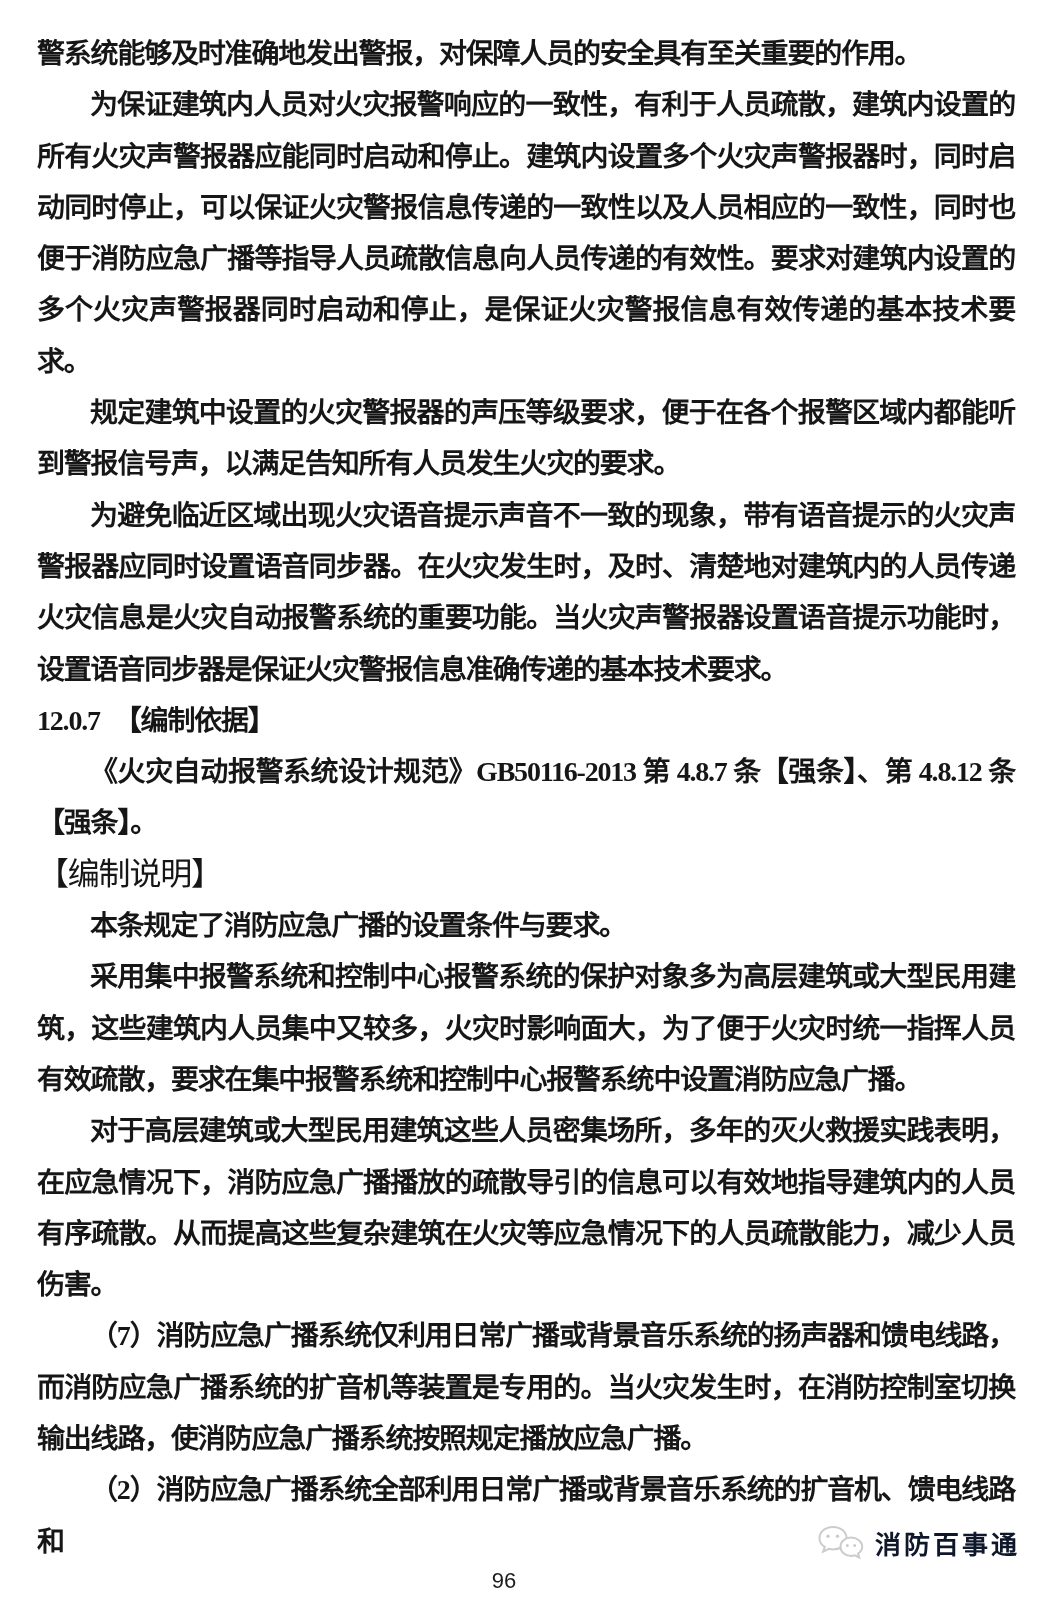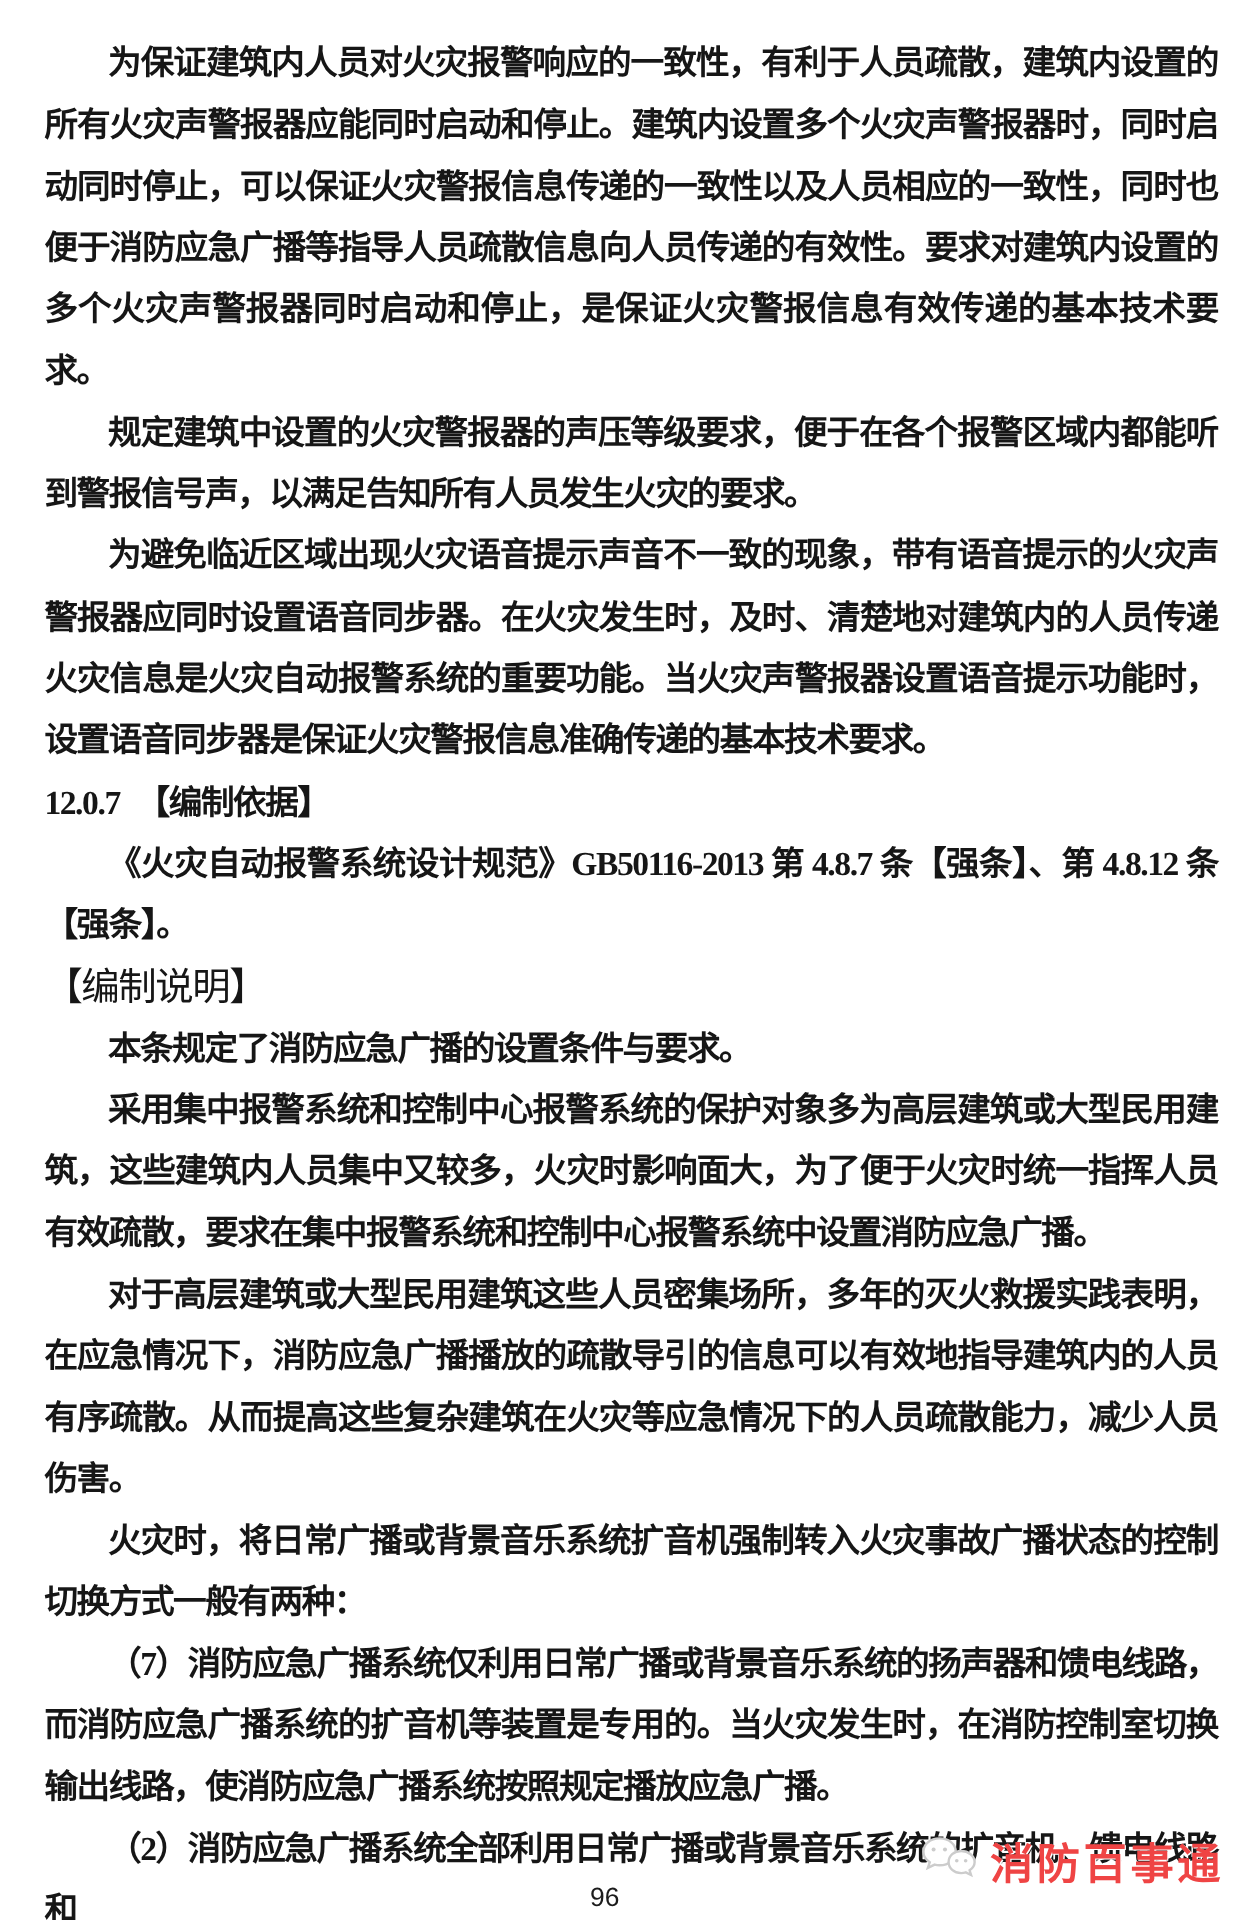--- a/index.html
+++ b/index.html
@@ -51,24 +51,23 @@
     font-weight: 400;
     line-height: 51.3px;
     text-indent: 0;
   }
   
   .watermark {
     position: absolute;
     top: 1524px;
     right: 30px;
     display: flex;
-    align-items: center;
     gap: 9px;
-    color: #ef4444;
-    font-size: 36px;
+    color: #0f172a;
+    font-size: 26px;
     font-weight: 700;
     letter-spacing: 3px;
     text-shadow: 1px 1px 0 #ffffff;
     user-select: none;
   }
   .watermark svg {
     display: block;
   }
   
   .page-number {
@@ -80,20 +79,21 @@
     font-family: "Liberation Sans", "DejaVu Sans", sans-serif;
     font-size: 22px;
     font-weight: 400;
     color: #1c1c1c;
   }
 </style>
 </head>
 <body>
 
 <div class="text-body">
+  <p class="para no-indent">警系统能够及时准确地发出警报，对保障人员的安全具有至关重要的作用。</p>
 
   <p class="para">为保证建筑内人员对火灾报警响应的一致性，有利于人员疏散，建筑内设置的所有火灾声警报器应能同时启动和停止。建筑内设置多个火灾声警报器时，同时启动同时停止，可以保证火灾警报信息传递的一致性以及人员相应的一致性，同时也便于消防应急广播等指导人员疏散信息向人员传递的有效性。要求对建筑内设置的多个火灾声警报器同时启动和停止，是保证火灾警报信息有效传递的基本技术要求。</p>
 
   <p class="para">规定建筑中设置的火灾警报器的声压等级要求，便于在各个报警区域内都能听到警报信号声，以满足告知所有人员发生火灾的要求。</p>
 
   <p class="para">为避免临近区域出现火灾语音提示声音不一致的现象，带有语音提示的火灾声警报器应同时设置语音同步器。在火灾发生时，及时、清楚地对建筑内的人员传递火灾信息是火灾自动报警系统的重要功能。当火灾声警报器设置语音提示功能时，设置语音同步器是保证火灾警报信息准确传递的基本技术要求。</p>
 
   <div class="clause-heading">
     <span class="clause-number">12.0.7</span><span class="clause-title">【编制依据】</span>
   </div>
@@ -101,21 +101,20 @@
   <p class="para">《火灾自动报警系统设计规范》GB50116-2013 第 4.8.7 条【强条】、第 4.8.12 条【强条】。</p>
 
   <div class="section-heading">【编制说明】</div>
 
   <p class="para">本条规定了消防应急广播的设置条件与要求。</p>
 
   <p class="para">采用集中报警系统和控制中心报警系统的保护对象多为高层建筑或大型民用建筑，这些建筑内人员集中又较多，火灾时影响面大，为了便于火灾时统一指挥人员有效疏散，要求在集中报警系统和控制中心报警系统中设置消防应急广播。</p>
 
   <p class="para">对于高层建筑或大型民用建筑这些人员密集场所，多年的灭火救援实践表明，在应急情况下，消防应急广播播放的疏散导引的信息可以有效地指导建筑内的人员有序疏散。从而提高这些复杂建筑在火灾等应急情况下的人员疏散能力，减少人员伤害。</p>
 
-  <p class="para">火灾时，将日常广播或背景音乐系统扩音机强制转入火灾事故广播状态的控制切换方式一般有两种：</p>
 
   <p class="para">（7）消防应急广播系统仅利用日常广播或背景音乐系统的扬声器和馈电线路，而消防应急广播系统的扩音机等装置是专用的。当火灾发生时，在消防控制室切换输出线路，使消防应急广播系统按照规定播放应急广播。</p>
 
   <p class="para">（2）消防应急广播系统全部利用日常广播或背景音乐系统的扩音机、馈电线路和</p>
 </div>
 
 <div class="watermark">
   <span class="watermark-icon">
     <svg width="50" height="42" viewBox="0 0 50 42" xmlns="http://www.w3.org/2000/svg">
 

